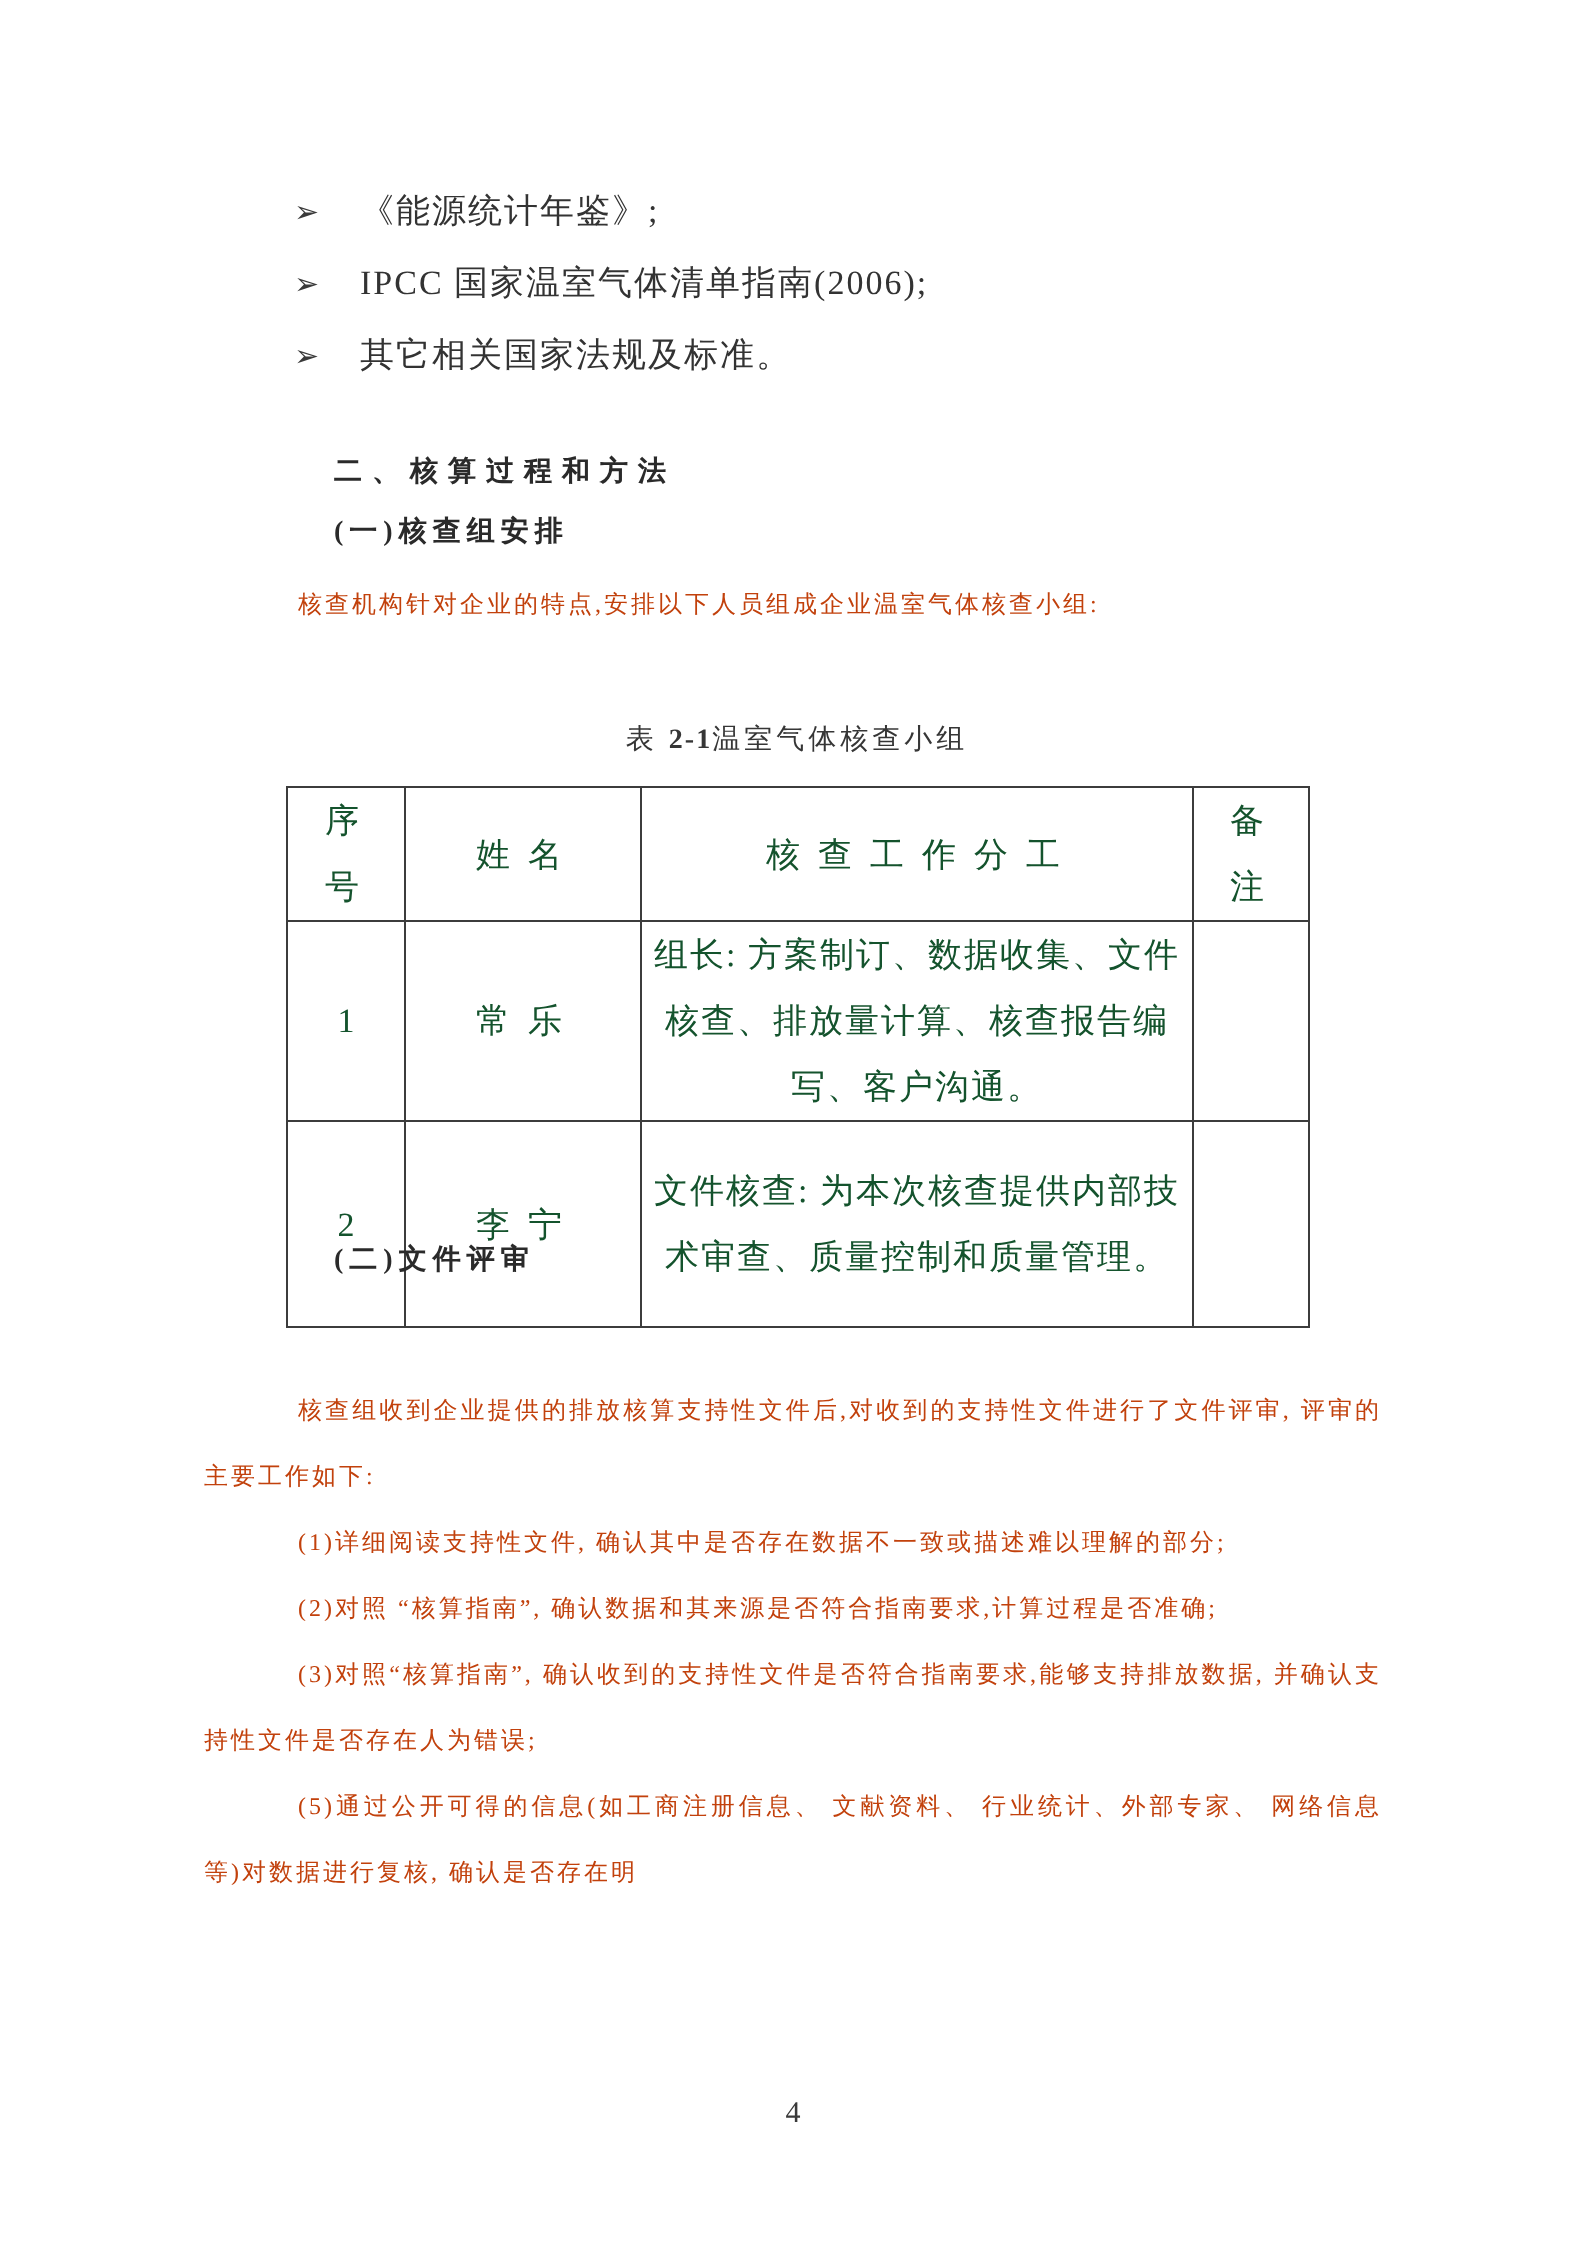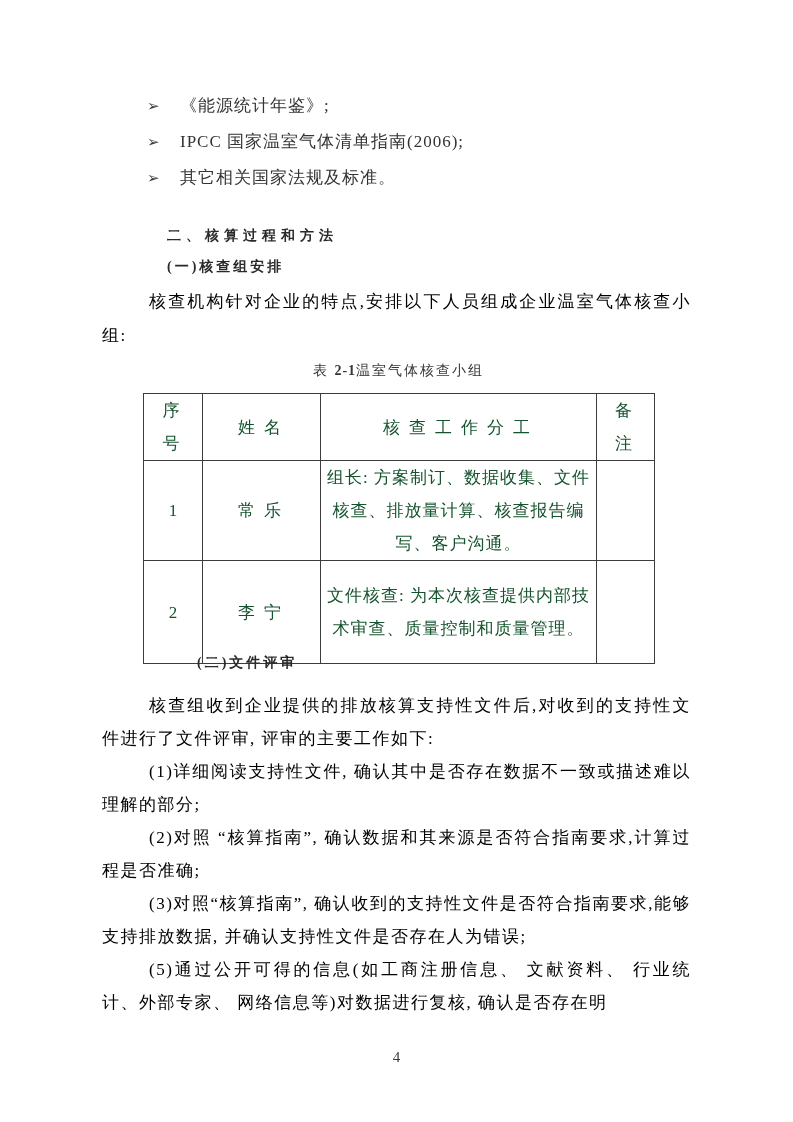--- a/index.html
+++ b/index.html
@@ -36,26 +36,26 @@
     font-family: "Liberation Sans", "DejaVu Sans", sans-serif;
     font-weight: bold; font-size: 14px; letter-spacing: 5px;
     color: #2a2a2a; line-height: 28px;
   }
   .h2 {
     position: absolute; left: 167px;
     font-weight: bold; font-size: 14px; letter-spacing: 3px;
     color: #2a2a2a; line-height: 26px;
   }
   .h2.first  { top: 254px; }
-  .h2.second { top: 650px; margin-left: 30px; }
+  .h2.second { top: 618px; }
 
   
   .para {
-    font-size: 17px; line-height: 34px; letter-spacing: 1.5px;
-    text-align: justify; color: #000000;
+    font-size: 12px; line-height: 34px; letter-spacing: 1.5px;
+    text-align: justify; color: #c2410c;
     text-indent: 47px;
   }
   .p-intro { position: absolute; left: 102px; top: 285px; width: 589px; }
   .flow    { position: absolute; left: 102px; top: 689px; width: 589px; }
   .flow .para { line-height: 33px; }
 
   
   .caption {
     position: absolute; left: 143px; top: 358px; width: 511px;
     text-align: center; font-size: 14px; letter-spacing: 2px;

